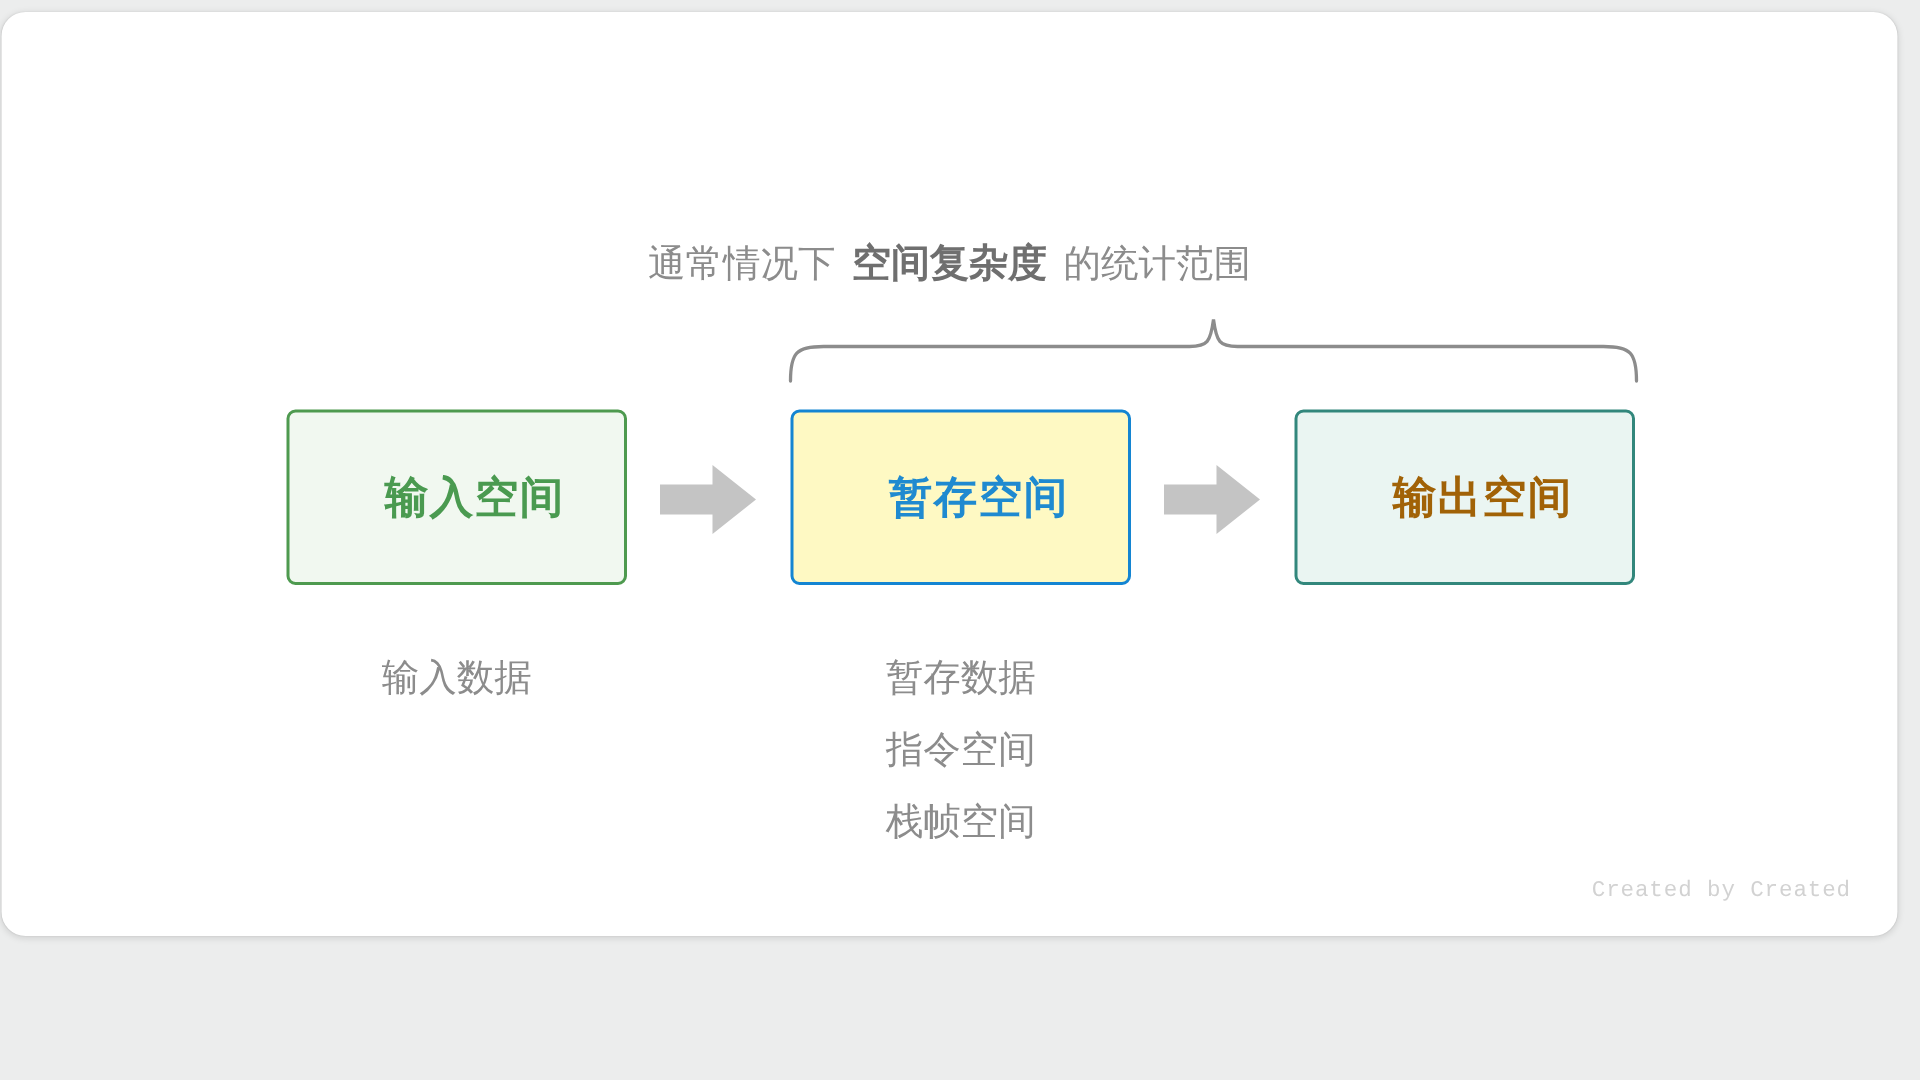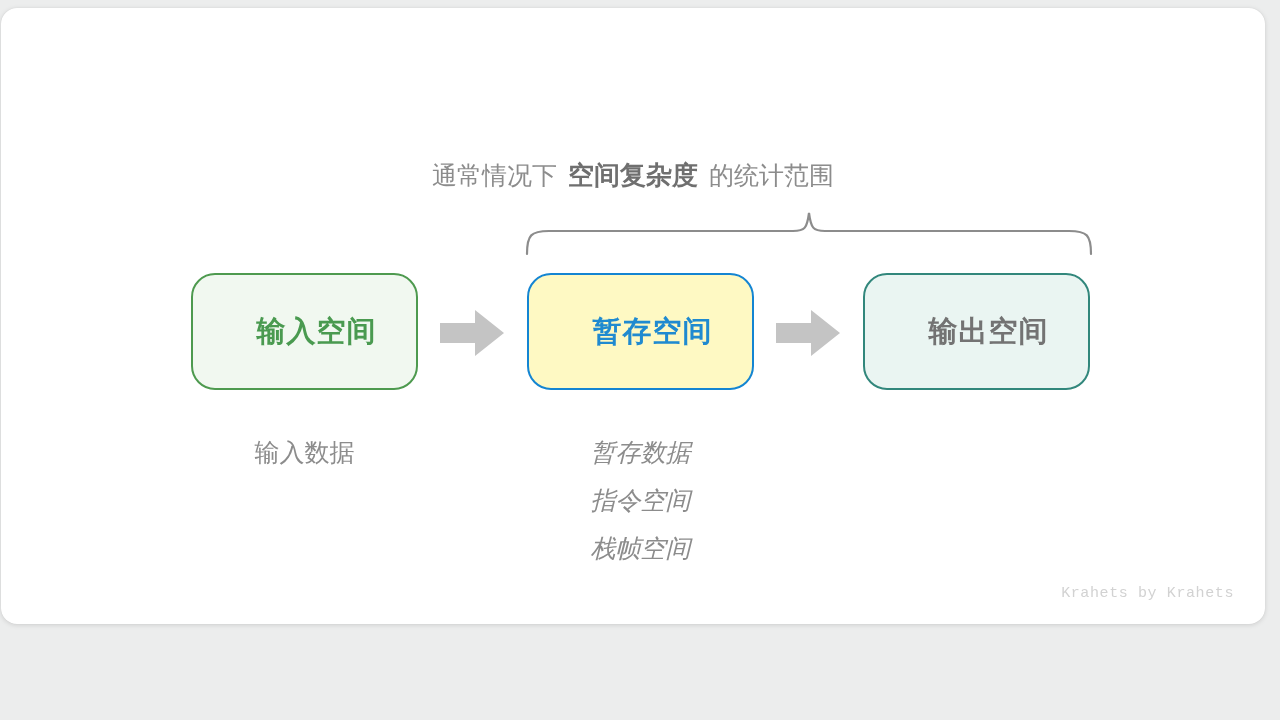--- a/index.html
+++ b/index.html
@@ -59,21 +59,21 @@
     height: 56px;
   }
   #brace-wrap svg { display: block; }
 
   
   .box {
     position: absolute;
     top: 265px;
     width: 227px;
     height: 117px;
-    border-radius: 24px;
+    border-radius: 6px;
     box-sizing: border-box;
     border-width: 2px;
     border-style: solid;
     display: flex;
     align-items: center;
     justify-content: center;
     padding-left: 24px;
   }
   .box-label {
     font-size: 29px;
@@ -81,21 +81,21 @@
     letter-spacing: 1px;
   }
 
   #box-input      { left: 190px;  background: #f1f8f0; border-color: #4e9a4f; }
   #box-input .box-label  { color: #4a9a50; }
 
   #box-buffer     { left: 526px;  background: #fef9c3; border-color: #1485d2; }
   #box-buffer .box-label { color: #1f8ad0; }
 
   #box-output     { left: 862px;  background: #eaf5f2; border-color: #32877c; }
-  #box-output .box-label { color: #737373; font-family: Liberation Mono, monospace; }
+  #box-output .box-label { color: #a16207; font-family: Liberation Mono, monospace; }
 
   
   .arrow {
     position: absolute;
     top: 302px;
     width: 64px;
     height: 46px;
   }
   #arrow-1 { left: 439px; }
   #arrow-2 { left: 775px; }
@@ -105,21 +105,21 @@
   .subcap {
     position: absolute;
     top: 420px;
     width: 227px;
     text-align: center;
     color: #8c8c8c;
     font-size: 25px;
     line-height: 48px;
   }
   #sub-input  { left: 190px; }
-  #sub-buffer { left: 526px; font-style: italic; }
+  #sub-buffer { left: 526px; }
   #sub-output { left: 862px; }
   .subcap .subline { display: block; white-space: nowrap; }
 
   
   #watermark {
     position: absolute;
     right: 31px;
     bottom: 22px;
     color: #d2d2d2;
     font-family: "Liberation Mono", "DejaVu Sans Mono", monospace;
@@ -176,15 +176,15 @@
     <span class="subline">输入数据</span>
   </div>
 
   <div class="subcap" id="sub-buffer">
     <span class="subline">暂存数据</span>
     <span class="subline">指令空间</span>
     <span class="subline">栈帧空间</span>
   </div>
 
 
-  <div id="watermark">Krahets by Krahets</div>
+  <div id="watermark">Created by Created</div>
 
 </div>
 
 </body></html>

